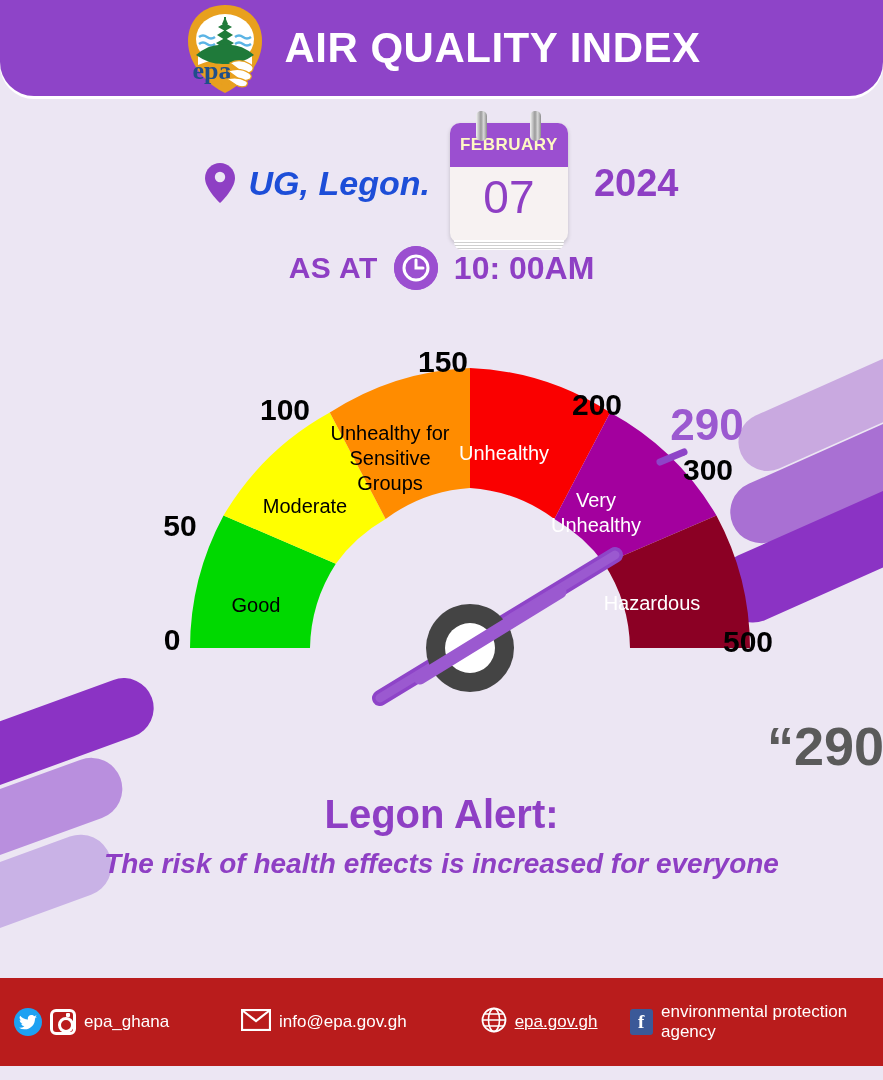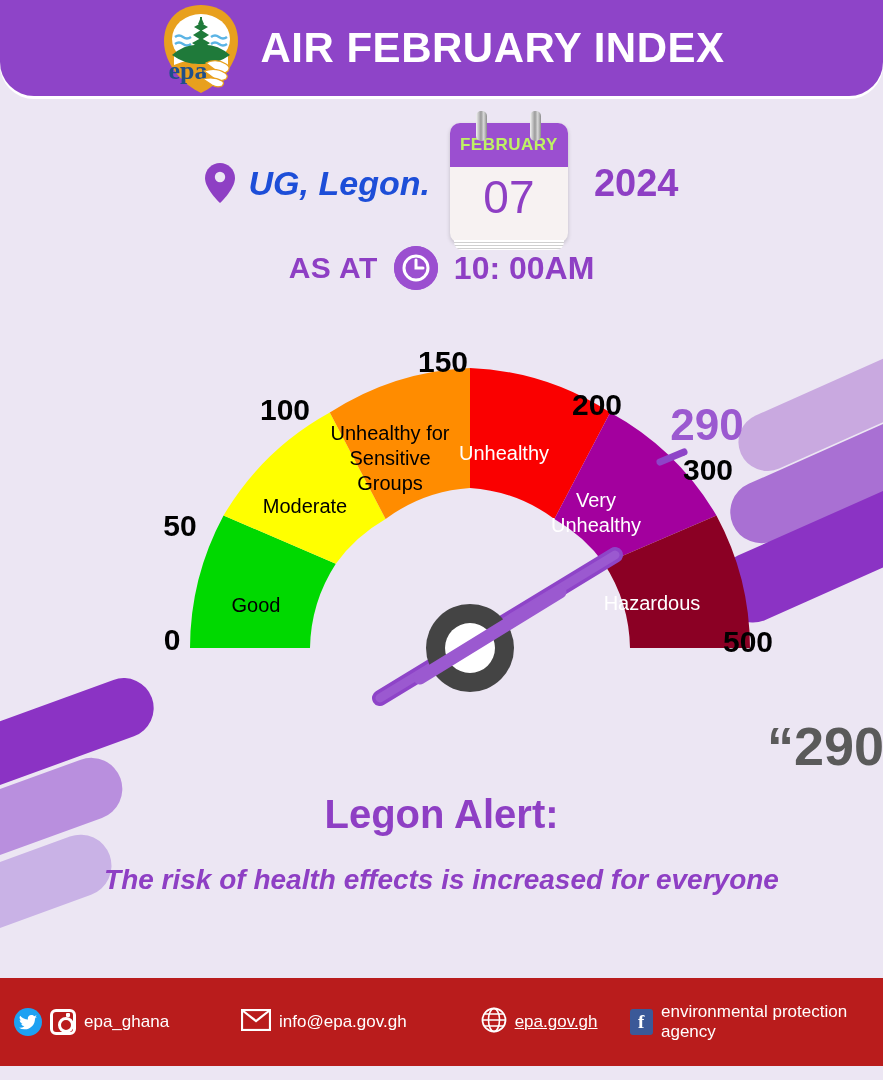--- a/index.html
+++ b/index.html
@@ -38,21 +38,21 @@
   .pin{width:30px;height:40px;position:relative;}
   .place{font-size:34px;font-weight:bold;font-style:italic;color:#1d4ed8;}
   .year{font-size:38px;font-weight:bold;color:#8e3fc4;margin-left:6px;}
 
   .calendar{position:relative;width:118px;height:120px;flex:0 0 auto;margin:0 6px;}
   .cal-ring{position:absolute;top:-12px;width:11px;height:30px;border-radius:5px;
     background:linear-gradient(90deg,#f3f3f3,#9a9a9a 45%,#d8d8d8 70%,#8c8c8c);z-index:3;}
   .cal-ring.l{left:26px;} .cal-ring.r{left:80px;}
   .cal-body{position:absolute;inset:0;border-radius:10px;background:#f7f2f2;
     box-shadow:0 2px 4px rgba(0,0,0,.18);overflow:hidden;}
-  .cal-head{height:44px;background:#9b4fd0;color:#bef264;font-size:17px;font-weight:bold;
+  .cal-head{height:44px;background:#9b4fd0;color:#fef9c3;font-size:17px;font-weight:bold;
     display:flex;align-items:center;justify-content:center;letter-spacing:.5px;}
   .cal-day{height:60px;display:flex;align-items:center;justify-content:center;
     font-size:46px;font-weight:normal;color:#8e3fc4;}
   .cal-pages{position:absolute;left:4px;right:4px;bottom:-7px;height:10px;
     background:repeating-linear-gradient(180deg,#fff 0 2px,#cfcfcf 2px 3px);
     border-radius:0 0 8px 8px;}
 
   
   .timerow{position:absolute;left:0;top:246px;width:883px;
     display:flex;align-items:center;justify-content:center;gap:16px;}
@@ -66,21 +66,21 @@
   .seg-label{font-family:"Liberation Sans", sans-serif;font-size:20px;}
   .tick-label{font-family:"Liberation Sans", sans-serif;font-size:30px;font-weight:bold;fill:#000;}
   .value-label{font-family:"Liberation Sans", sans-serif;font-size:44px;font-weight:bold;fill:#9b59d0;}
 
   
   .quoted{position:absolute;left:0;top:715px;width:883px;text-align:right;
     font-size:54px;font-weight:bold;color:#5a5a5a;margin-left:28px;}
   .alert{position:absolute;left:0;top:792px;width:883px;text-align:center;
     font-size:40px;font-weight:bold;color:#8e3fc4;}
   .alertmsg{position:absolute;left:0;top:848px;width:883px;text-align:center;
-    font-size:28px;font-weight:bold;font-style:italic;color:#8e3fc4;margin-top:16px;}
+    font-size:28px;font-weight:bold;font-style:italic;color:#8e3fc4;}
 
   
   .footer{position:absolute;left:0;bottom:14px;width:883px;height:88px;background:#b91c1c;
     display:flex;align-items:center;}
   .fitem{display:flex;align-items:center;gap:8px;color:#fff;font-size:17px;}
   .fitem .ftxt{color:#fff;font-size:17px;}
   .fi1{margin-left:14px;} .fi2{margin-left:72px;text-align:center;} .fi3{margin-left:74px;text-decoration:underline;} .fi4{margin-left:32px;}
   .ig{width:26px;height:26px;border-radius:6px;border:3px solid #fff;position:relative;box-sizing:border-box;}
   .ig:after{content:"";position:absolute;left:5px;top:5px;width:10px;height:10px;border-radius:50%;border:3px solid #fff;}
   .ig:before{content:"";position:absolute;right:3px;top:1px;width:4px;height:4px;background:#fff;border-radius:1px;}
@@ -122,21 +122,21 @@
         </g>
         <path d="M14 52 q14 -12 29 -10 q15 -2 29 10 q-14 10 -29 9 q-15 1 -29 -9 Z" fill="#1f7a3a"></path>
         <text x="30" y="76" font-family="Liberation Serif, serif" font-size="26" font-weight="bold" fill="#1f4f8a" text-anchor="middle">epa</text>
         <g fill="#ffffff" stroke="#e8a01e" stroke-width="1.2">
           <path d="M48 60 q10 -5 20 1 q5 3 2 7 q-4 4 -10 1 Z"></path>
           <path d="M46 68 q12 -4 21 2 q4 3 1 6 q-5 3 -11 0 Z"></path>
           <path d="M45 76 q11 -3 19 2 q3 2 0 5 q-5 2 -10 -1 Z"></path>
         </g>
       </svg>
     </div>
-    <div class="title">AIR FEBRUARY INDEX</div>
+    <div class="title">AIR QUALITY INDEX</div>
   </div>
 
   <div class="daterow">
     <div class="pin">
       <svg width="30" height="40" viewBox="0 0 30 40">
         <path d="M15 0 C6.7 0 0 6.7 0 15 C0 26 15 40 15 40 C15 40 30 26 30 15 C30 6.7 23.3 0 15 0 Z" fill="#8e3fc4"></path>
         <circle cx="15" cy="14" r="5.2" fill="#ece6f3"></circle>
       </svg>
     </div>
     <div class="place">UG, Legon.</div>

